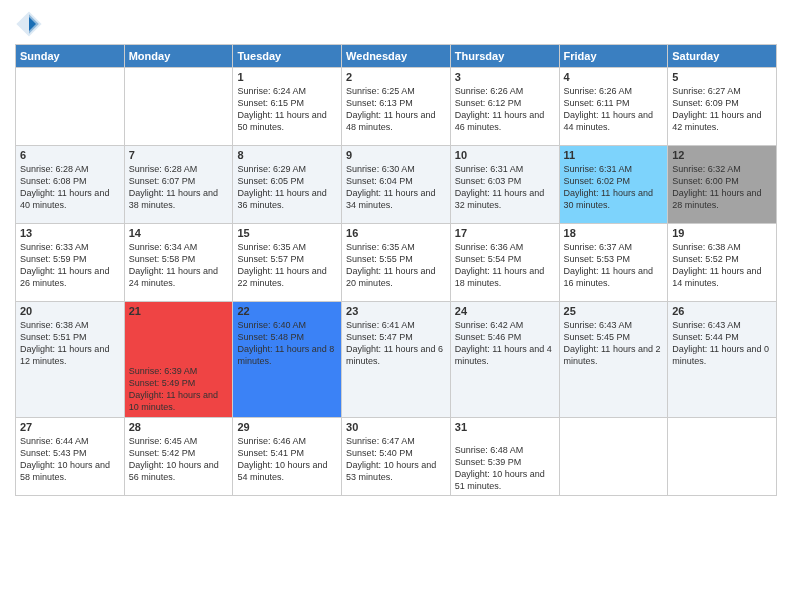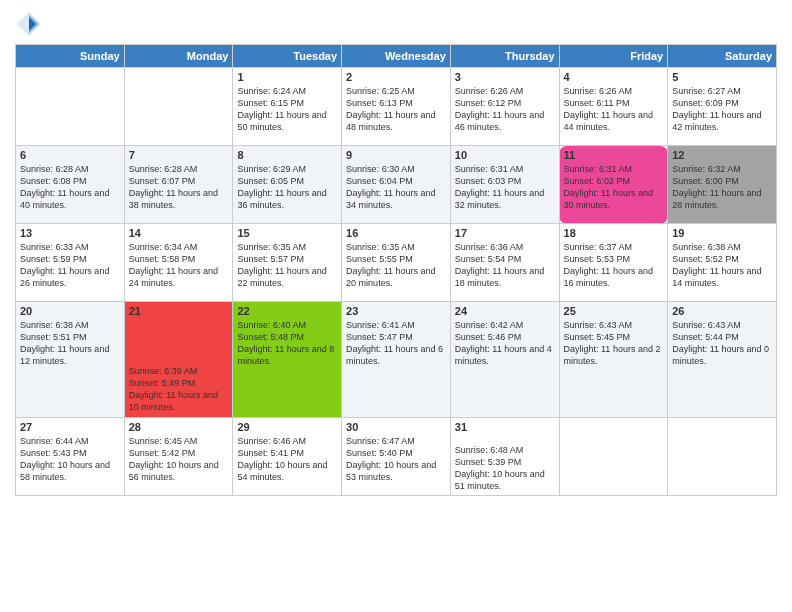--- a/index.html
+++ b/index.html
@@ -62,21 +62,21 @@
       width: 100%;
       border-collapse: collapse;
       table-layout: fixed;
     }
     th {
       background-color: #3a7fc1;
       color: #fff;
       font-size: 11px;
       font-weight: bold;
       padding: 5px 4px;
-      text-align: right;
+      text-align: left;
       border: 1px solid #ccc;
     }
     td {
       border: 1px solid #ccc;
       vertical-align: top;
       padding: 3px 4px;
       font-size: 9.5px;
       color: #333;
       height: 78px;
       background: #fff;
@@ -193,21 +193,21 @@
             <div class="cell-text" style="white-space: pre-line;">Sunrise: 6:30 AM
 Sunset: 6:04 PM
 Daylight: 11 hours and 34 minutes.</div>
           </td>
           <td style="background: rgb(240, 244, 248);">
             <span class="day-num">10</span>
             <div class="cell-text" style="white-space: pre-line;">Sunrise: 6:31 AM
 Sunset: 6:03 PM
 Daylight: 11 hours and 32 minutes.</div>
           </td>
-          <td style="background: #ec4899; border-radius: 8px;">
+          <td style="background: #7dd3fc;">
             <span class="day-num">11</span>
             <div class="cell-text" style="white-space: pre-line;">Sunrise: 6:31 AM
 Sunset: 6:02 PM
 Daylight: 11 hours and 30 minutes.</div>
           </td>
           <td style="background: #a3a3a3;">
             <span class="day-num">12</span>
             <div class="cell-text" style="white-space: pre-line;">Sunrise: 6:32 AM
 Sunset: 6:00 PM
 Daylight: 11 hours and 28 minutes.</div>
@@ -263,21 +263,21 @@
             <div class="cell-text" style="white-space: pre-line;">Sunrise: 6:38 AM
 Sunset: 5:51 PM
 Daylight: 11 hours and 12 minutes.</div>
           </td>
           <td style="background: #ef4444;">
             <span class="day-num">21</span>
             <div class="cell-text" style="white-space: pre-line; margin-top: 48px;">Sunrise: 6:39 AM
 Sunset: 5:49 PM
 Daylight: 11 hours and 10 minutes.</div>
           </td>
-          <td style="background: #84cc16;">
+          <td style="background: #3b82f6;">
             <span class="day-num">22</span>
             <div class="cell-text" style="white-space: pre-line;">Sunrise: 6:40 AM
 Sunset: 5:48 PM
 Daylight: 11 hours and 8 minutes.</div>
           </td>
           <td style="background: rgb(240, 244, 248);">
             <span class="day-num">23</span>
             <div class="cell-text" style="white-space: pre-line;">Sunrise: 6:41 AM
 Sunset: 5:47 PM
 Daylight: 11 hours and 6 minutes.</div>

